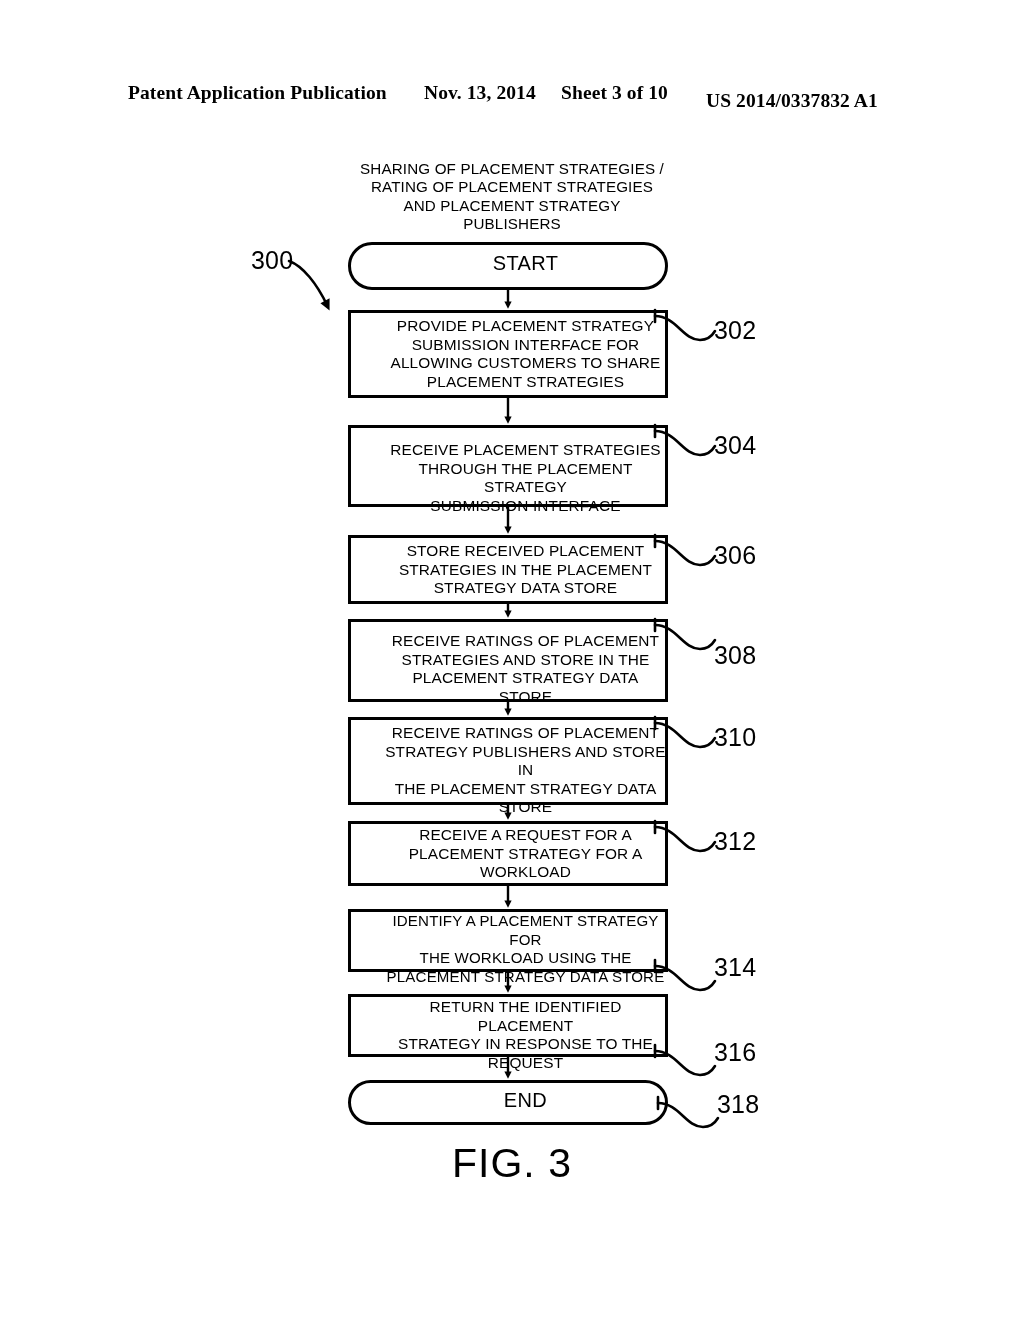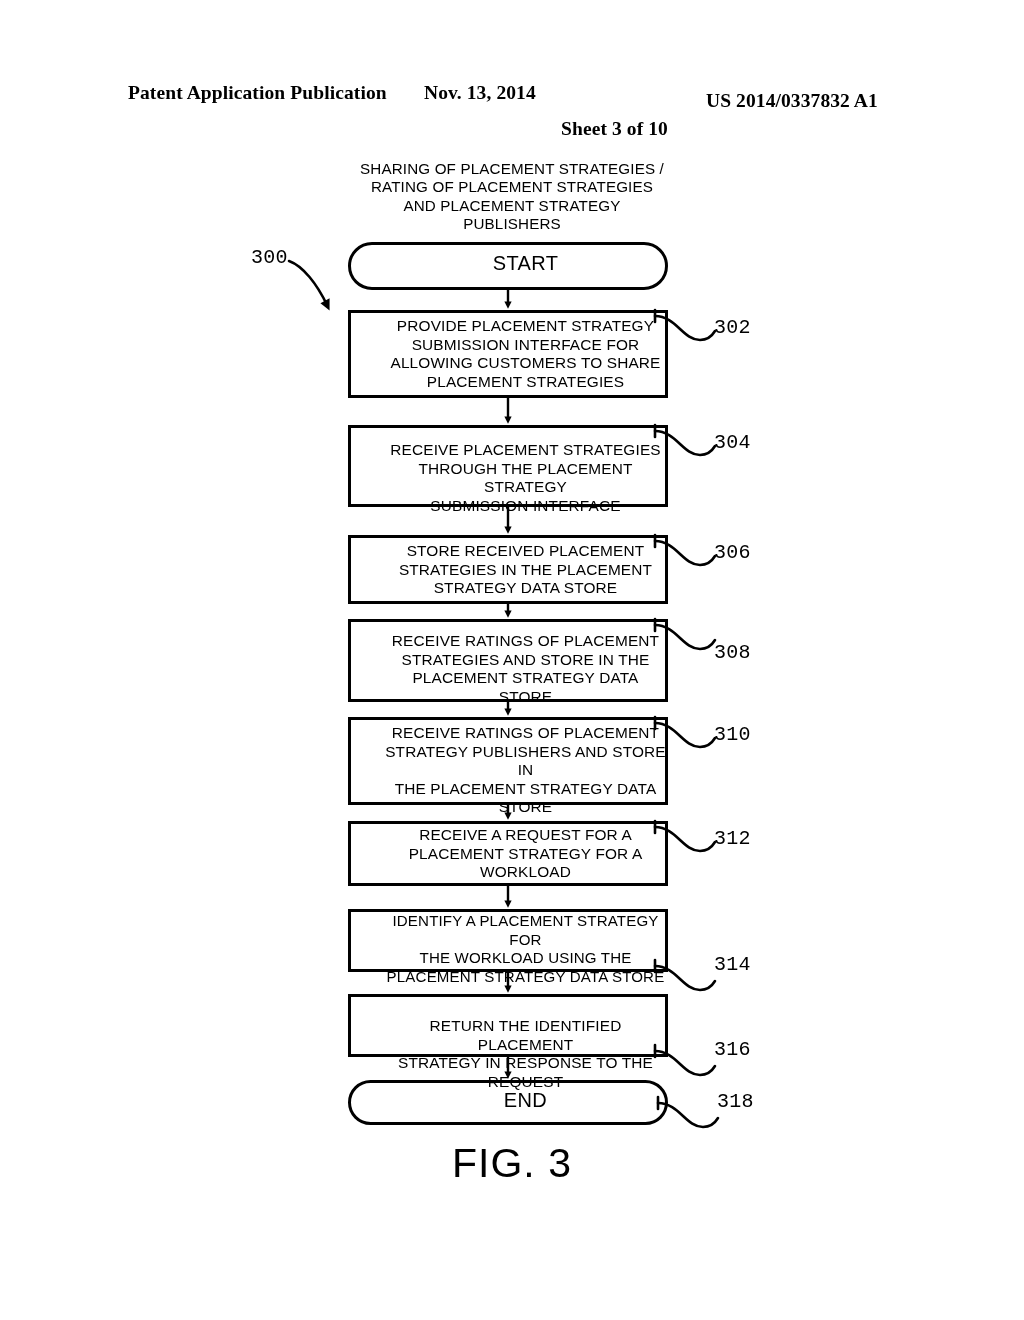--- a/index.html
+++ b/index.html
@@ -27,21 +27,21 @@
     flex-direction: row;
     align-items: baseline;
     font-family: "Liberation Serif", serif;
     font-weight: bold;
     font-size: 19.5px;
     letter-spacing: 0.1px;
     white-space: nowrap;
   }
   #patent-header .hdr-pub   { position: absolute; left: 128px; }
   #patent-header .hdr-date  { position: absolute; left: 424px; }
-  #patent-header .hdr-sheet { position: absolute; left: 561px; margin-top: 36px; }
+  #patent-header .hdr-sheet { position: absolute; left: 561px; }
   #patent-header .hdr-num   { position: absolute; left: 706px; margin-top: 8px; }
 
   
   #figure-root {
     position: absolute;
     top: 0;
     left: 0;
     width: 964px;
     height: 1320px;
   }
@@ -77,22 +77,22 @@
     box-sizing: border-box;
     padding-left: 35px;
   }
   .terminal-label {
     font-size: 20px;
     letter-spacing: 0.4px;
   }
 
   .ref-num {
     position: absolute;
-    font-size: 20px;
-    font-family: Liberation Mono, monospace;
+    font-size: 25px;
+    font-family: Liberation Sans, sans-serif;
     letter-spacing: 0.2px;
     white-space: nowrap;
   }
 
   #fig-caption {
     position: absolute;
     left: 0;
     top: 1140px;
     width: 1024px;
     text-align: center;
@@ -201,21 +201,21 @@
   <div class="fig-text node-label" style="top:724px;">RECEIVE RATINGS OF PLACEMENT
 STRATEGY PUBLISHERS AND STORE IN
 THE PLACEMENT STRATEGY DATA
 STORE</div>
   <div class="fig-text node-label" style="top:826px;">RECEIVE A REQUEST FOR A
 PLACEMENT STRATEGY FOR A
 WORKLOAD</div>
   <div class="fig-text node-label" style="top:912px; left:347px; width:322px; font-size:15.1px;">IDENTIFY A PLACEMENT STRATEGY FOR
 THE WORKLOAD USING THE
 PLACEMENT STRATEGY DATA STORE</div>
-  <div class="fig-text node-label" style="top:998px;margin-top:19px;">RETURN THE IDENTIFIED PLACEMENT
+  <div class="fig-text node-label" style="top:998px;">RETURN THE IDENTIFIED PLACEMENT
 STRATEGY IN RESPONSE TO THE
 REQUEST</div>
 
   <div class="fig-text node-label terminal-label" style="top:1091px;">END</div>
 
   <div class="ref-num" style="left:251px; top:246px;">300</div>
 
   <div class="ref-num" style="left:714px; top:316px;">302</div>
   <div class="ref-num" style="left:714px; top:431px;">304</div>
   <div class="ref-num" style="left:714px; top:541px;">306</div>

